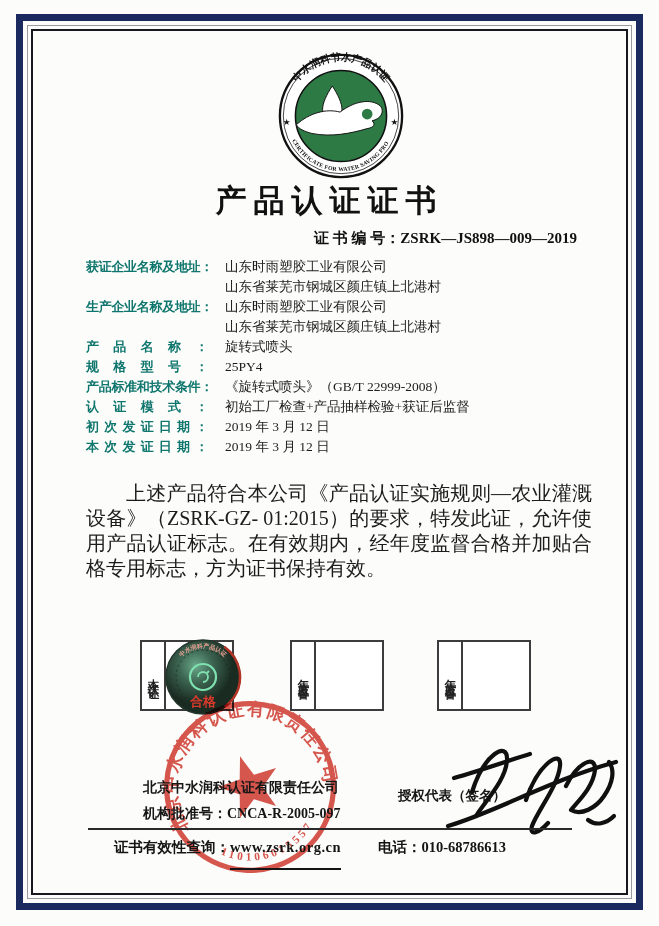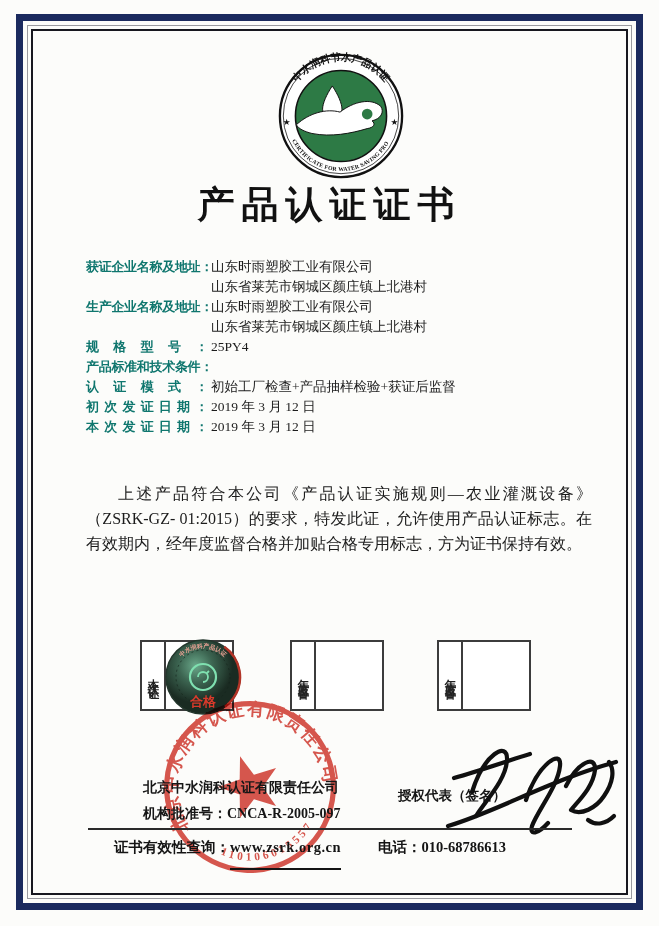--- a/index.html
+++ b/index.html
@@ -12,41 +12,41 @@
   .frame{position:absolute;pointer-events:none;}
   .frame-navy{inset:14px 16px 16px 16px;border:7px solid #1b2a5e;}
   .frame-gray{inset:25px 27px 27px 27px;border:1px solid #9a9aa0;}
   .frame-black{inset:29px 31px 31px 31px;border:2px solid #17171f;}
 
   .logo{position:absolute;left:277px;top:52px;width:128px;height:128px;}
 
   .title{
     position:absolute;left:0;top:180px;width:100%;text-align:center;
     font-family:"Liberation Sans","DejaVu Sans",sans-serif;
-    font-size:37px;font-weight:bold;letter-spacing:7px;color:#111;
+    font-size:31px;font-weight:bold;letter-spacing:7px;color:#111;
   }
   .cert-no{
     position:absolute;top:229px;right:82px;font-size:15px;font-weight:bold;color:#111;
   }
   .cert-no .num{font-weight:600;}
 
   .fields{position:absolute;left:86px;top:257px;width:520px;font-size:13.5px;}
   .row{display:flex;line-height:20px;white-space:nowrap;}
   .row .lbl{
     display:inline-block;width:122px;flex:0 0 122px;
     font-weight:bold;font-size:13px;letter-spacing:-0.3px;
     text-align:justify;text-align-last:justify;
     font-family:"Liberation Sans","DejaVu Sans",sans-serif;color:#0f766e;
   }
-  .row .val{margin-left:3px;color:#1c1c1c;}
+  .row .val{margin-left:17px;color:#1c1c1c;}
   .row.cont .lbl{visibility:hidden;}
 
   .statement{
     position:absolute;left:86px;top:481px;width:506px;
-    font-size:16px;line-height:25px;text-indent:2em;color:#1c1c1c;text-align:justify;
+    font-size:20px;line-height:25px;text-indent:2em;color:#1c1c1c;text-align:justify;
   }
 
   .boxes{position:absolute;left:0;top:640px;width:100%;height:70px;}
   .stamp-box{position:absolute;top:0;width:90px;height:67px;border:2px solid #3c3c3c;background:#fff;display:flex;}
   .stamp-box .side{
     width:22px;border-right:2px solid #3c3c3c;display:flex;align-items:center;justify-content:center;
     font-size:11.5px;font-weight:bold;color:#222;
     writing-mode:vertical-rl;text-orientation:upright;letter-spacing:3px;
     font-family:"Liberation Sans","DejaVu Sans",sans-serif;
   }
@@ -95,44 +95,50 @@
     </text>
     <text x="-60" y="9" font-size="9" fill="#111">★</text>
     <text x="51" y="9" font-size="9" fill="#111">★</text>
     <text font-size="6" font-weight="bold" fill="#111111" letter-spacing="0.2" font-family="'Liberation Serif',serif">
       <textPath href="#arcBottom" startOffset="50%" text-anchor="middle">ZSRK CERTIFICATE FOR WATER SAVING PRODUCTS</textPath>
     </text>
   </svg>
 
   <div class="title">产品认证证书</div>
 
+  <div class="cert-no"><span>证 书 编 号：</span><span class="num">ZSRK—JS898—009—2019</span></div>
 
   <div class="fields">
     <div class="row">
         <span class="lbl">获证企业名称及地址：</span>
         <span class="val">山东时雨塑胶工业有限公司</span>
       </div>
     <div class="row cont">
         <span class="lbl">获证企业名称及地址：</span>
         <span class="val">山东省莱芜市钢城区颜庄镇上北港村</span>
       </div>
     <div class="row">
         <span class="lbl">生产企业名称及地址：</span>
         <span class="val">山东时雨塑胶工业有限公司</span>
       </div>
     <div class="row cont">
         <span class="lbl">生产企业名称及地址：</span>
         <span class="val">山东省莱芜市钢城区颜庄镇上北港村</span>
       </div>
     <div class="row">
+        <span class="lbl">产品名称：</span>
+        <span class="val">旋转式喷头</span>
+      </div>
+    <div class="row">
         <span class="lbl">规格型号：</span>
         <span class="val">25PY4</span>
       </div>
     <div class="row">
         <span class="lbl">产品标准和技术条件：</span>
+        <span class="val">《旋转式喷头》（GB/T 22999-2008）</span>
       </div>
     <div class="row">
         <span class="lbl">认证模式：</span>
         <span class="val">初始工厂检查+产品抽样检验+获证后监督</span>
       </div>
     <div class="row">
         <span class="lbl">初次发证日期：</span>
         <span class="val">2019 年 3 月 12 日</span>
       </div>
     <div class="row">

